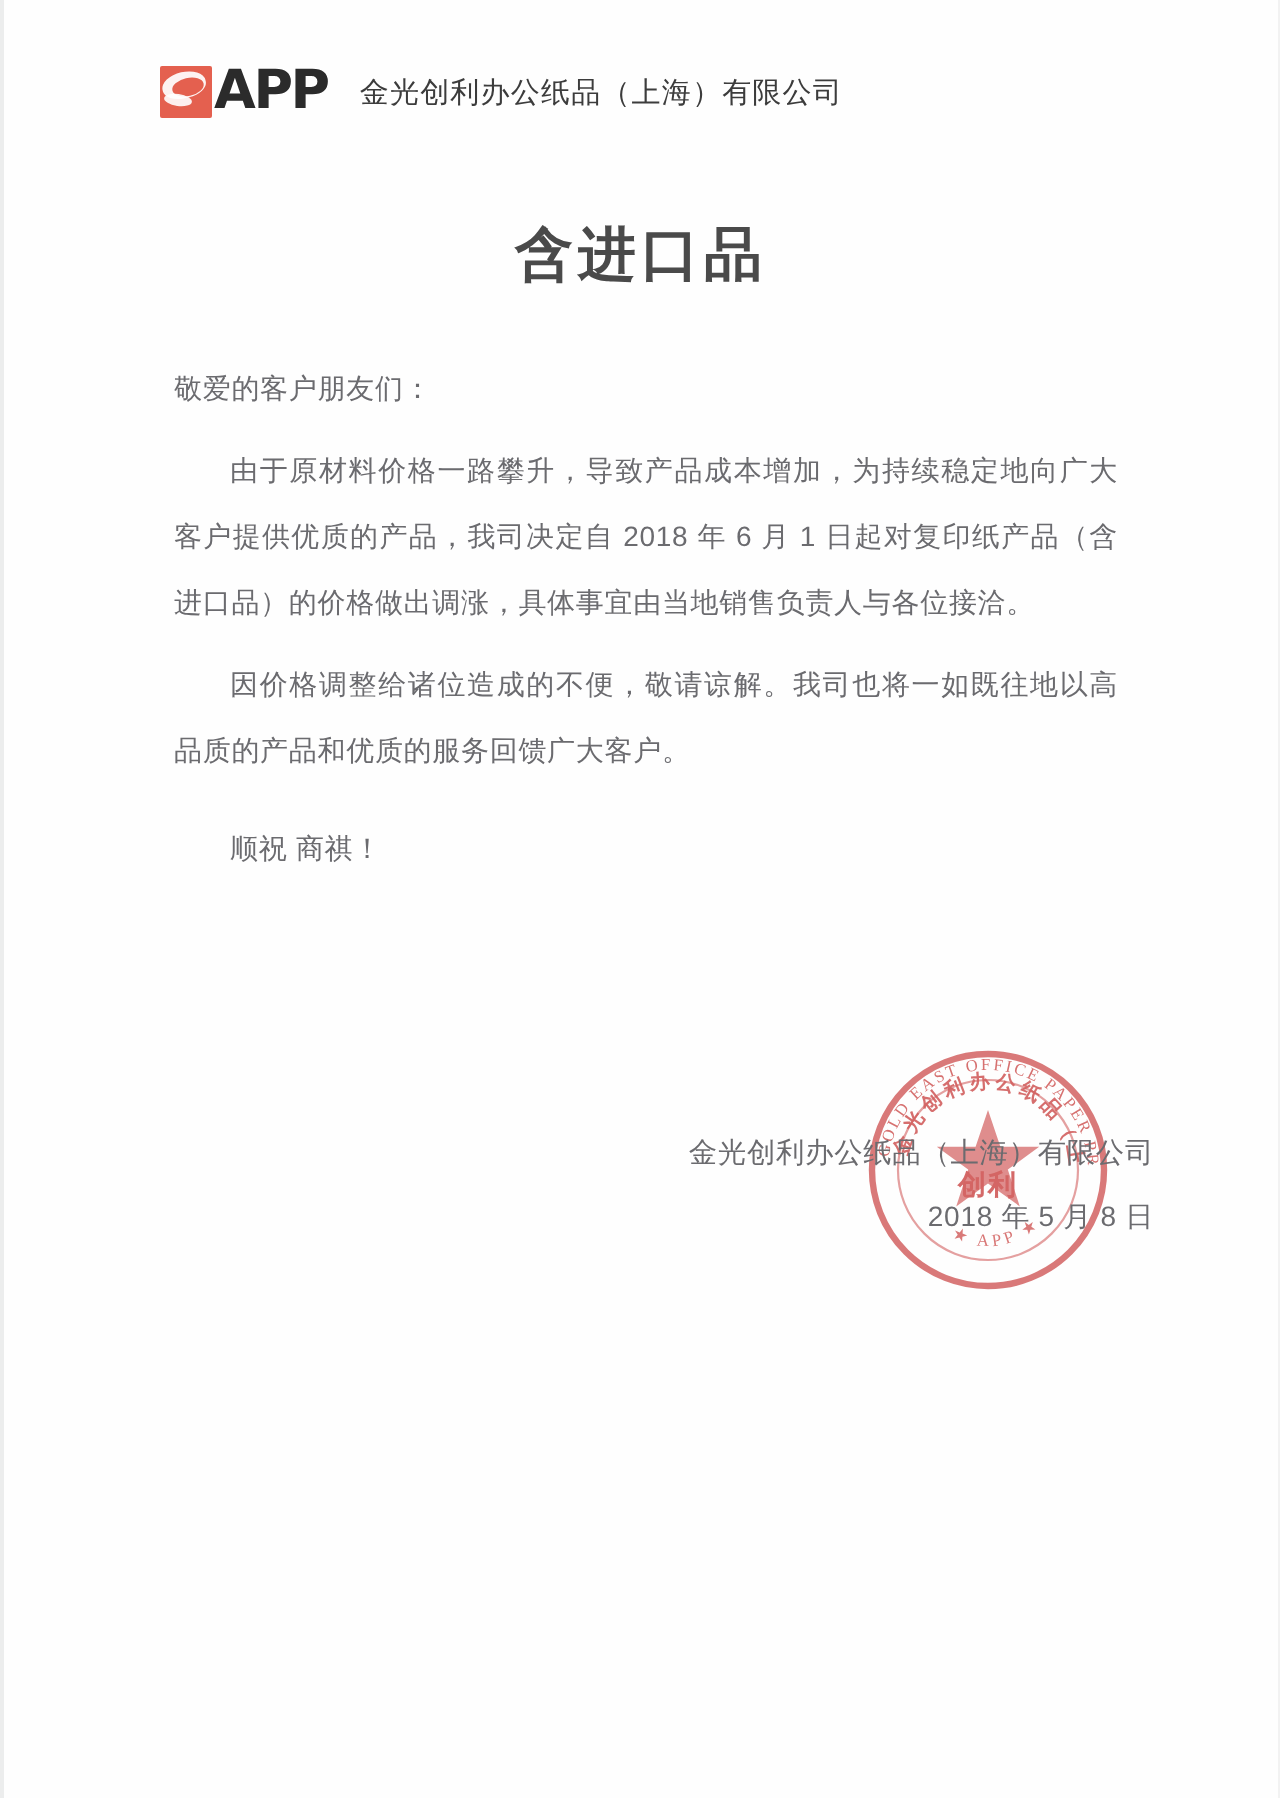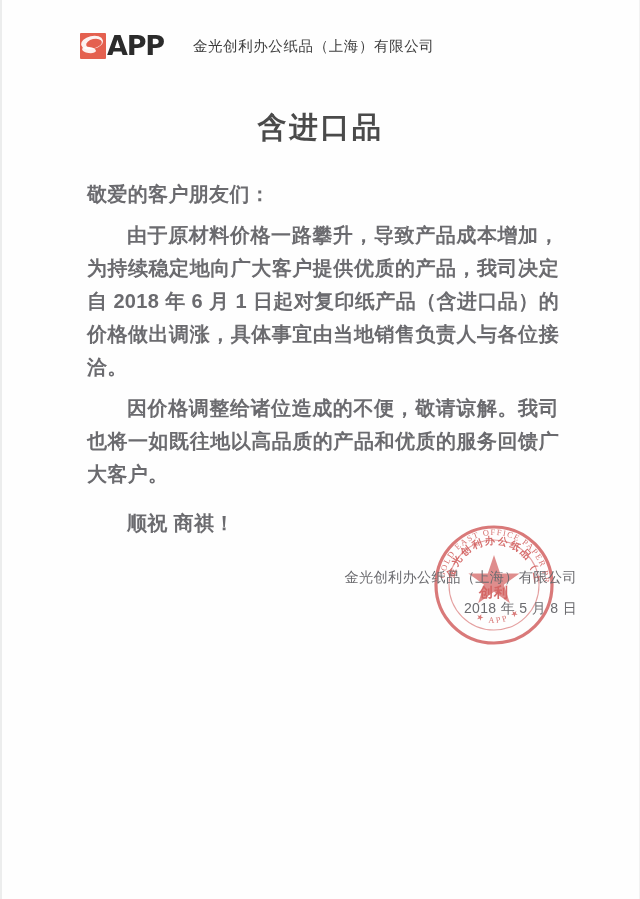--- a/index.html
+++ b/index.html
@@ -26,21 +26,21 @@
     box-sizing: border-box;
   }
 
   
   .doc-header {
     position: absolute;
     left: 78px;
     top: 33px;
     display: flex;
     align-items: center;
-    gap: 29px;
+    gap: 16px;
   }
   .logo-wrap {
     display: flex;
     align-items: center;
     gap: 1px;
   }
   .logo-mark {
     width: 26px;
     height: 26px;
     background: #e4604f;
@@ -102,25 +102,24 @@
     letter-spacing: 2.5px;
   }
 
   
   .doc-body {
     position: absolute;
     left: 85px;
     top: 178px;
     width: 472px;
     color: #6b6b6f;
-    font-size: 20px;
+    font-size: 14px;
     line-height: 33px;
     letter-spacing: .35px;
     text-align: justify;
-    font-weight: bold;
   }
   .salutation {
     margin: 0 0 8px 0;
   }
   .para {
     margin: 0 0 8px 0;
     text-indent: 2em;
   }
   .closing {
     margin: 16px 0 0 0;

